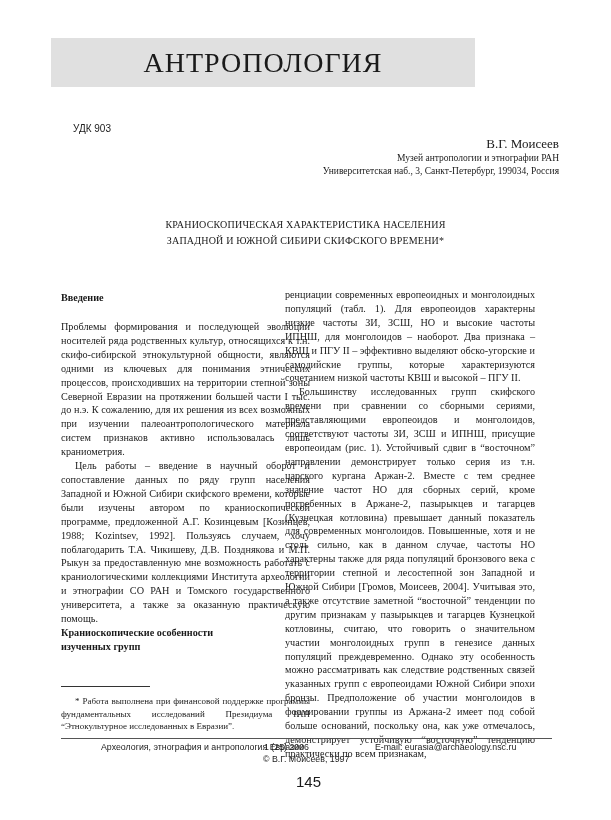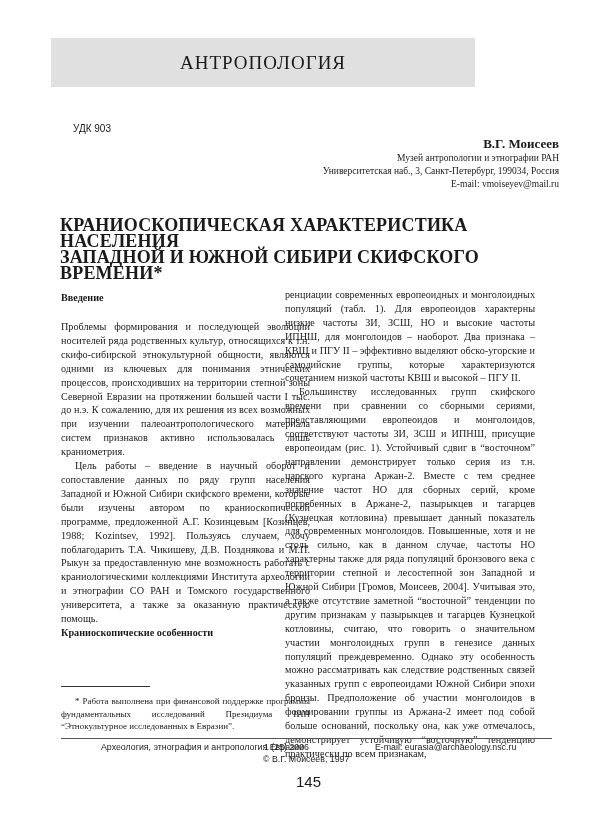--- a/index.html
+++ b/index.html
@@ -5,32 +5,32 @@
   * { margin: 0; padding: 0; box-sizing: border-box; }
   html, body { width: 611px; height: 820px; background: #ffffff; overflow: hidden; }
   body { position: relative; font-family: "Liberation Serif", serif; color: #1a1a1a; }
 
   .section-banner {
     position: absolute; left: 51px; top: 38px; width: 424px; height: 49px;
     background: #e0e0e0;
     display: flex; align-items: center; justify-content: center;
   }
   .section-banner span {
-    font-family: "Liberation Serif", serif; font-size: 19px; letter-spacing: 1px; color: #1a1a1a;
+    font-family: "Liberation Serif", serif; font-size: 28px; letter-spacing: 1px; color: #1a1a1a;
   }
 
   .udk { position: absolute; left: 73px; top: 123px; font-family: "Liberation Sans", sans-serif; font-size: 10px; }
 
   .author-block { position: absolute; right: 52px; top: 136px; text-align: right; }
-  .author-name { font-weight: bold; font-size: 13px; line-height: 16px; }
+  .author-name { font-weight: normal; font-size: 13px; line-height: 16px; }
   .affil { font-size: 9.5px; line-height: 13px; }
 
   .title {
-    position: absolute; left: 60px; width: 491px; top: 217px; 
-    font-weight: bold; font-size: 18px; line-height: 16px; letter-spacing: 0.2px;
+    position: absolute; left: 60px; width: 491px; top: 217px; text-align: center;
+    font-weight: normal; font-size: 10px; line-height: 16px; letter-spacing: 0.2px;
   }
 
   .col { position: absolute; top: 288px; width: 249px; font-size: 10.2px; line-height: 13.9px; text-align: justify; }
   .col.left { left: 61px; }
   .col.right { left: 285px; width: 250px; }
 
   .col p { text-indent: 0; margin: 0; }
   .col p.ind { text-indent: 14px; }
   .col h3 { text-align: left; font-size: 10.2px; font-weight: bold; line-height: 14px; }
   .h-intro { margin-top: 3px; margin-bottom: 15px; }
@@ -53,34 +53,34 @@
 <div class="section-banner">
   <span>АНТРОПОЛОГИЯ</span>
 </div>
 
 <div class="udk">УДК 903</div>
 
 <div class="author-block">
   <div class="author-name">В.Г. Моисеев</div>
   <div class="affil">Музей антропологии и этнографии РАН</div>
   <div class="affil">Университетская наб., 3, Санкт-Петербург, 199034, Россия</div>
-  <div class="affil">E-mail: vmoiseyev@mail.ru</div>
 </div>
 
 <div class="title">
   <div>КРАНИОСКОПИЧЕСКАЯ ХАРАКТЕРИСТИКА НАСЕЛЕНИЯ</div>
   <div>ЗАПАДНОЙ И ЮЖНОЙ СИБИРИ СКИФСКОГО ВРЕМЕНИ*</div>
 </div>
 
 <div class="col left">
   <h3 class="h-intro">Введение</h3>
   <p>Проблемы формирования и последующей эволюции носителей ряда родственных культур, относящихся к т.н. скифо-сибирской этнокультурной общности, являются одними из ключевых для понимания этнических процессов, происходивших на территории степной зоны Северной Евразии на протяжении большей части I тыс. до н.э. К сожалению, для их решения из всех возможных при изучении палеоантропологического материала систем признаков активно использовалась лишь краниометрия.</p>
   <p class="ind">Цель работы – введение в научный оборот и сопоставление данных по ряду групп населения Западной и Южной Сибири скифского времени, которые были изучены автором по краниоскопической программе, предложенной А.Г. Козинцевым [Козинцев, 1988; Kozintsev, 1992]. Пользуясь случаем, хочу поблагодарить Т.А. Чикишеву, Д.В. Позднякова и М.П. Рыкун за предоставленную мне возможность работать с краниологическими коллекциями Института археологии и этнографии СО РАН и Томского государственного университета, а также за оказанную практическую помощь.</p>
   <h3 class="h-sec">
     <div>Краниоскопические особенности</div>
+    <div>изученных групп</div>
   </h3>
 </div>
 
 <div class="col right">
   <p>ренциации современных европеоидных и монголоидных популяций (табл. 1). Для европеоидов характерны низкие частоты ЗИ, ЗСШ, НО и высокие частоты ИПНШ, для монголоидов – наоборот. Два признака – КВШ и ПГУ II – эффективно выделяют обско-угорские и самодийские группы, которые характеризуются сочетанием низкой частоты КВШ и высокой – ПГУ II.</p>
   <p class="ind">Большинству исследованных групп скифского времени при сравнении со сборными сериями, представляющими европеоидов и монголоидов, соответствуют частоты ЗИ, ЗСШ и ИПНШ, присущие европеоидам (рис. 1). Устойчивый сдвиг в “восточном” направлении демонстрирует только серия из т.н. царского кургана Аржан-2. Вместе с тем среднее значение частот НО для сборных серий, кроме погребенных в Аржане-2, пазырыкцев и тагарцев (Кузнецкая котловина) превышает данный показатель для современных монголоидов. Повышенные, хотя и не столь сильно, как в данном случае, частоты НО характерны также для ряда популяций бронзового века с территории степной и лесостепной зон Западной и Южной Сибири [Громов, Моисеев, 2004]. Учитывая это, а также отсутствие заметной “восточной” тенденции по другим признакам у пазырыкцев и тагарцев Кузнецкой котловины, считаю, что говорить о значительном участии монголоидных групп в генезисе данных популяций преждевременно. Однако эту особенность можно рассматривать как следствие родственных связей указанных групп с европеоидами Южной Сибири эпохи бронзы. Предположение об участии монголоидов в формировании группы из Аржана-2 имеет под собой больше оснований, поскольку она, как уже отмечалось, демонстрирует устойчивую “восточную” тенденцию практически по всем признакам,</p>
 </div>
 
 <div class="fn-rule"></div>
 <div class="footnote">* Работа выполнена при финансовой поддержке программы фундаментальных исследований Президиума РАН “Этнокультурное исследованных в Евразии”.</div>

